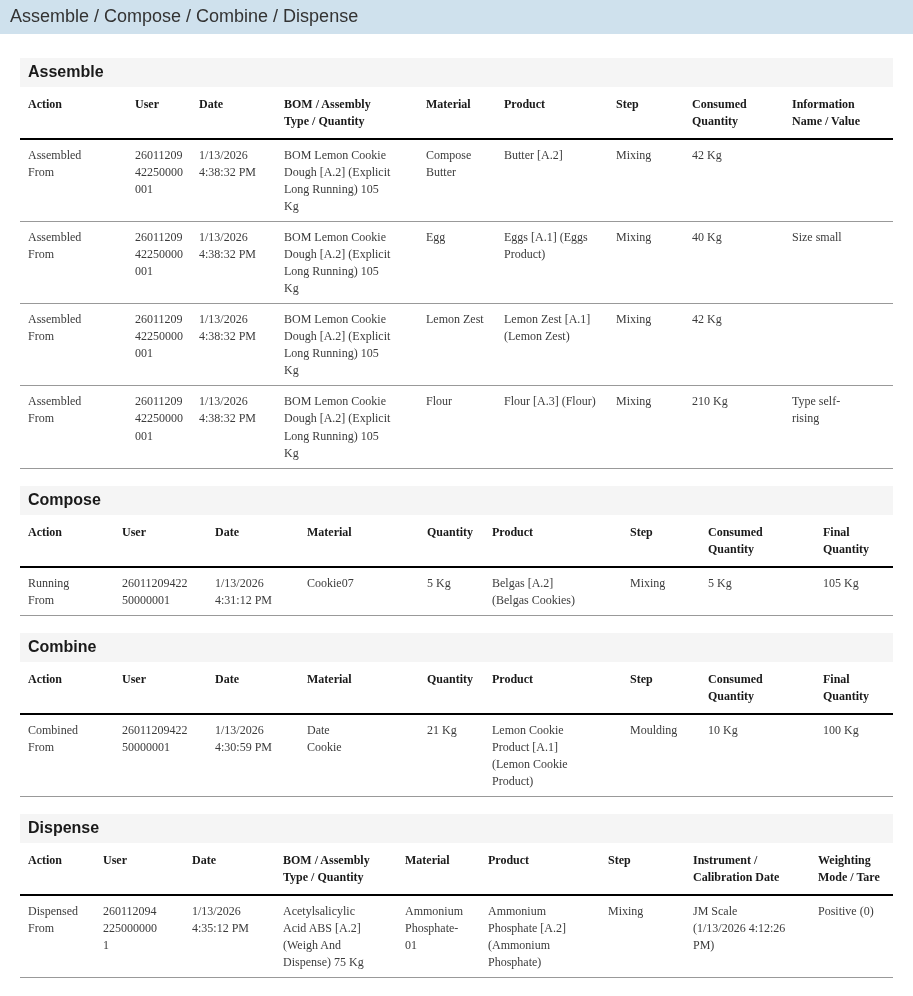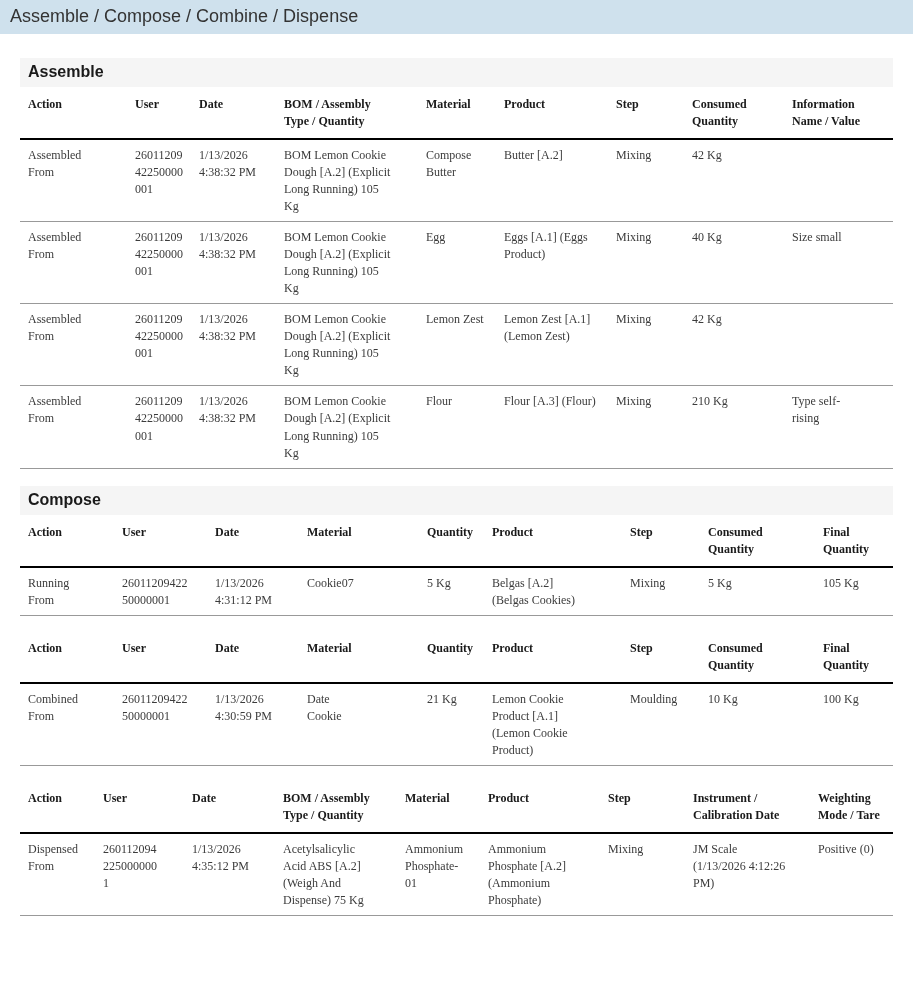--- a/index.html
+++ b/index.html
@@ -214,20 +214,21 @@
 (Belgas Cookies)</td>
             <td>Mixing</td>
             <td class="al-r">5 Kg</td>
             <td class="al-r">105 Kg</td>
           </tr>
         </tbody>
       </table>
   </div>
 
   <div class="sec">
+    <div class="sec-bar">Combine</div>
     <table>
         <colgroup>
           <col style="width: 94px;">
           <col style="width: 93px;">
           <col style="width: 92px;">
           <col style="width: 120px;">
           <col style="width: 65px;">
           <col style="width: 138px;">
           <col style="width: 78px;">
           <col style="width: 115px;">
@@ -265,20 +266,21 @@
 Product)</td>
             <td>Moulding</td>
             <td class="al-r">10 Kg</td>
             <td class="al-r">100 Kg</td>
           </tr>
         </tbody>
       </table>
   </div>
 
   <div class="sec">
+    <div class="sec-bar">Dispense</div>
     <table>
         <colgroup>
           <col style="width: 75px;">
           <col style="width: 89px;">
           <col style="width: 91px;">
           <col style="width: 122px;">
           <col style="width: 83px;">
           <col style="width: 120px;">
           <col style="width: 85px;">
           <col style="width: 125px;">

